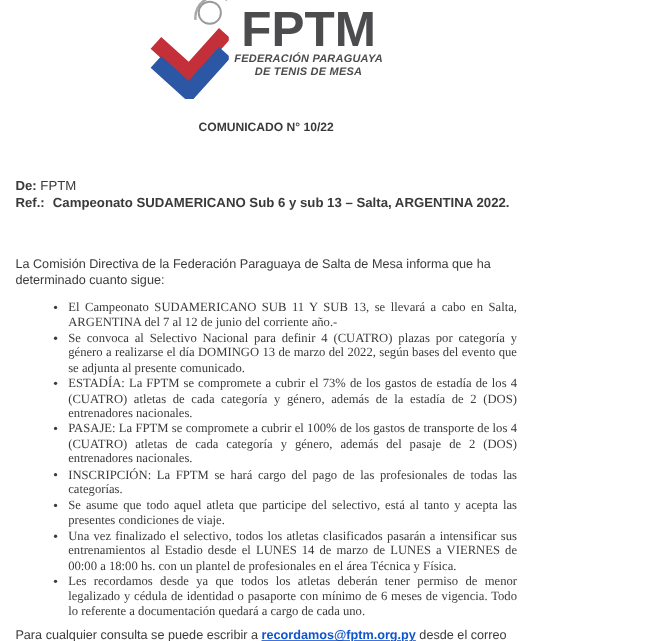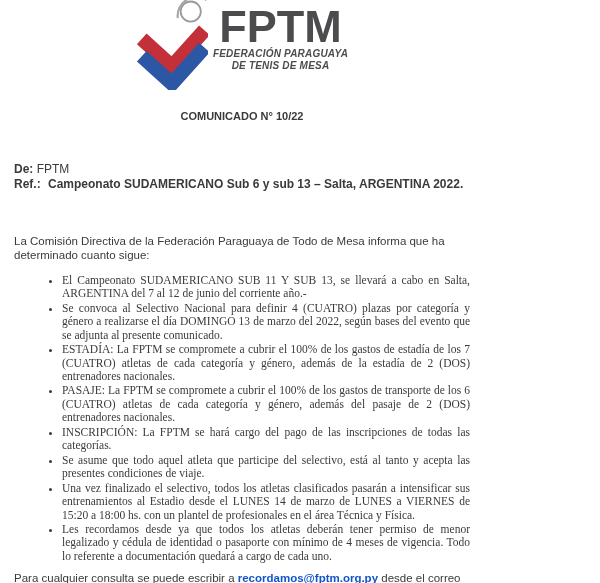--- a/index.html
+++ b/index.html
@@ -130,30 +130,30 @@
     <div class="meta-line">
       <span class="b">De:</span>
       <span>FPTM</span>
     </div>
     <div class="meta-line">
       <span class="b">Ref.:</span>
       <span class="b ref-value">Campeonato SUDAMERICANO Sub 6 y sub 13 – Salta, ARGENTINA 2022.</span>
     </div>
   </div>
 
-  <p class="intro">La Comisión Directiva de la Federación Paraguaya de Todo de Mesa informa que ha determinado cuanto sigue:</p>
+  <p class="intro">La Comisión Directiva de la Federación Paraguaya de Salta de Mesa informa que ha determinado cuanto sigue:</p>
 
   <ul class="bullets">
     <li>El Campeonato SUDAMERICANO SUB 11 Y SUB 13, se llevará a cabo en Salta, ARGENTINA del 7 al 12 de junio del corriente año.-</li>
     <li>Se convoca al Selectivo Nacional para definir 4 (CUATRO) plazas por categoría y género a realizarse el día DOMINGO 13 de marzo del 2022, según bases del evento que se adjunta al presente comunicado.</li>
-    <li>ESTADÍA: La FPTM se compromete a cubrir el 100% de los gastos de estadía de los 7 (CUATRO) atletas de cada categoría y género, además de la estadía de 2 (DOS) entrenadores nacionales.</li>
-    <li>PASAJE: La FPTM se compromete a cubrir el 100% de los gastos de transporte de los 6 (CUATRO) atletas de cada categoría y género, además del pasaje de 2 (DOS) entrenadores nacionales.</li>
-    <li>INSCRIPCIÓN: La FPTM se hará cargo del pago de las inscripciones de todas las categorías.</li>
+    <li>ESTADÍA: La FPTM se compromete a cubrir el 73% de los gastos de estadía de los 4 (CUATRO) atletas de cada categoría y género, además de la estadía de 2 (DOS) entrenadores nacionales.</li>
+    <li>PASAJE: La FPTM se compromete a cubrir el 100% de los gastos de transporte de los 4 (CUATRO) atletas de cada categoría y género, además del pasaje de 2 (DOS) entrenadores nacionales.</li>
+    <li>INSCRIPCIÓN: La FPTM se hará cargo del pago de las profesionales de todas las categorías.</li>
     <li>Se asume que todo aquel atleta que participe del selectivo, está al tanto y acepta las presentes condiciones de viaje.</li>
-    <li>Una vez finalizado el selectivo, todos los atletas clasificados pasarán a intensificar sus entrenamientos al Estadio desde el LUNES 14 de marzo de LUNES a VIERNES de 15:20 a 18:00 hs. con un plantel de profesionales en el área Técnica y Física.</li>
-    <li>Les recordamos desde ya que todos los atletas deberán tener permiso de menor legalizado y cédula de identidad o pasaporte con mínimo de 4 meses de vigencia. Todo lo referente a documentación quedará a cargo de cada uno.</li>
+    <li>Una vez finalizado el selectivo, todos los atletas clasificados pasarán a intensificar sus entrenamientos al Estadio desde el LUNES 14 de marzo de LUNES a VIERNES de 00:00 a 18:00 hs. con un plantel de profesionales en el área Técnica y Física.</li>
+    <li>Les recordamos desde ya que todos los atletas deberán tener permiso de menor legalizado y cédula de identidad o pasaporte con mínimo de 6 meses de vigencia. Todo lo referente a documentación quedará a cargo de cada uno.</li>
   </ul>
 
   <p class="contact"><span>Para  cualquier consulta  se puede escribir a  </span><a class="email-link">recordamos@fptm.org.py</a><span> desde el correo oficial de cada club.</span></p>
 
   <p class="place-date">Asunción, 08 de marzo de 2022</p>
 
 </div>
 
 </body></html>

